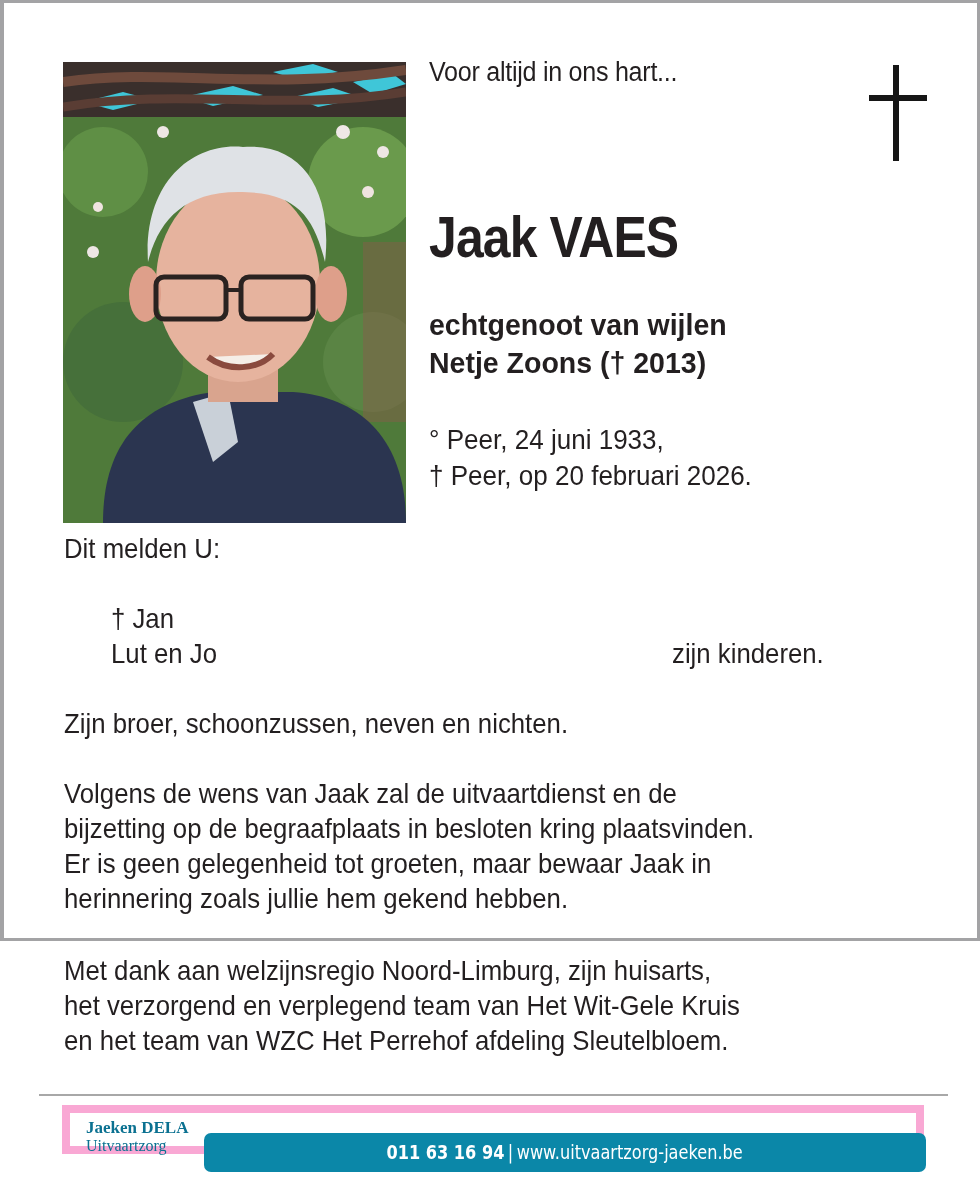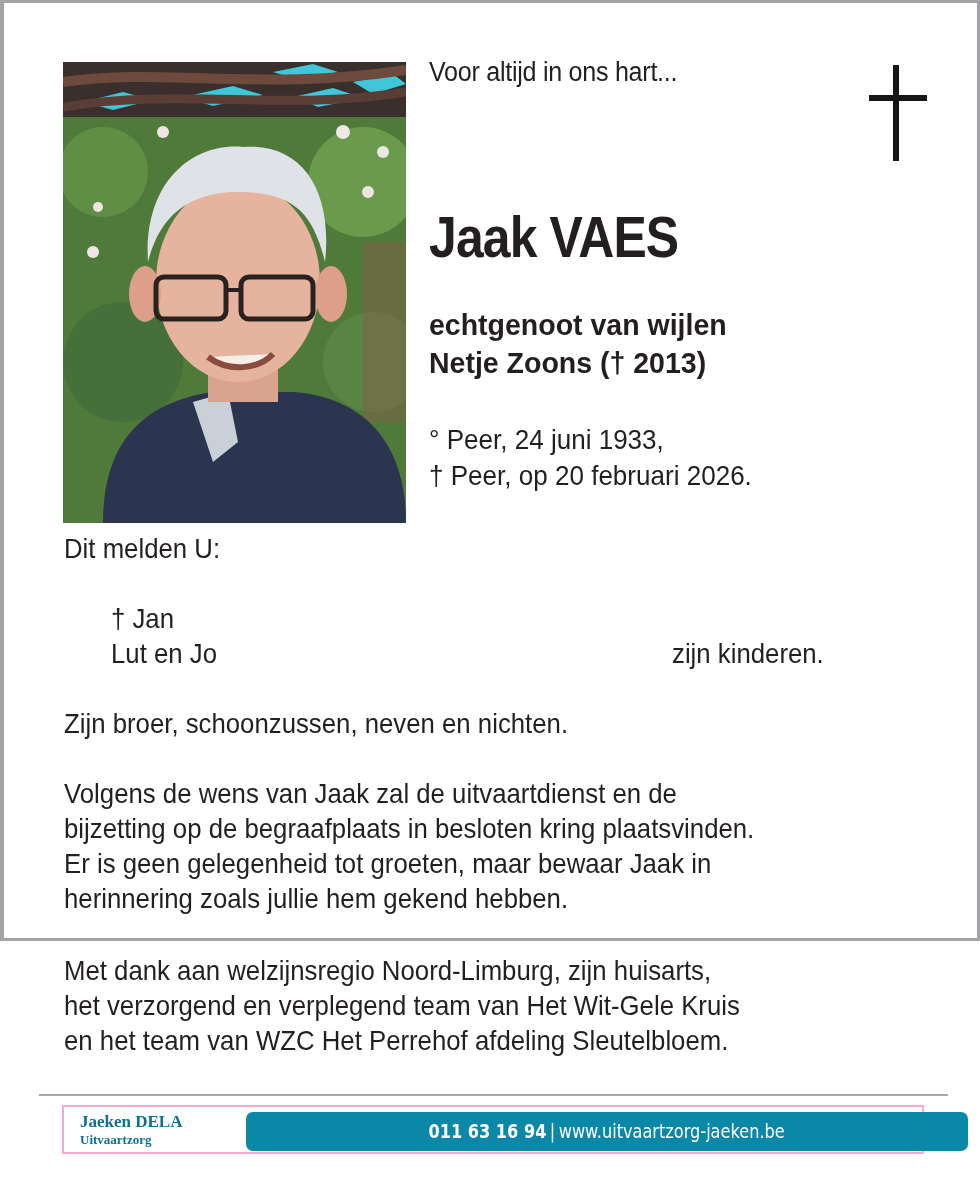--- a/index.html
+++ b/index.html
@@ -41,37 +41,36 @@
     .children { left: 107px; top: 598px; }
     .children-role { left: 668px; top: 633px; }
     .relatives { left: 60px; top: 703px; }
     .wishes { left: 60px; top: 773px; }
     .thanks { left: 60px; top: 950px; }
     .divider { position: absolute; left: 35px; top: 1091px; width: 909px; height: 2px; background: #a8a8a8; }
     .footer {
       position: absolute; left: 58px; top: 1102px;
       width: 862px; height: 49px;
       box-sizing: border-box;
-      border: 2px solid #f9a8d4;
+      border: 8px solid #f9a8d4;
       background: #fff;
     }
     .logo { position: absolute; left: 16px; top: 5px; font-family: "Liberation Serif", serif; color: #0b7191; }
     .logo .l1 { font-size: 17px; font-weight: bold; line-height: 20px; }
-    .logo .l2 { font-size: 13px; font-weight: bold; line-height: 16px; }
+    .logo .l2 { font-size: 16px; font-weight: normal; line-height: 16px; }
     .contact-bar {
-      position: absolute; left: 134px; top: 5px;
+      position: absolute; left: 134px; top: 20px;
       width: 722px; height: 39px;
       background: #0b87a8;
       border-radius: 7px;
       color: #fff;
       text-align: center;
       font-size: 19px;
       line-height: 39px;
       font-family: "DejaVu Sans", sans-serif;
-      margin-left: 48px;
     }
     .contact-bar .phone { font-weight: bold; }
     .contact-bar .sep { margin: 0 4px; }
     .contact-bar .url { font-weight: normal; }
     .contact-inner { display: inline-block; transform: scaleX(0.85); transform-origin: center; }
     .line { display: block; }
   </style>
 </head>
 <body>
 

